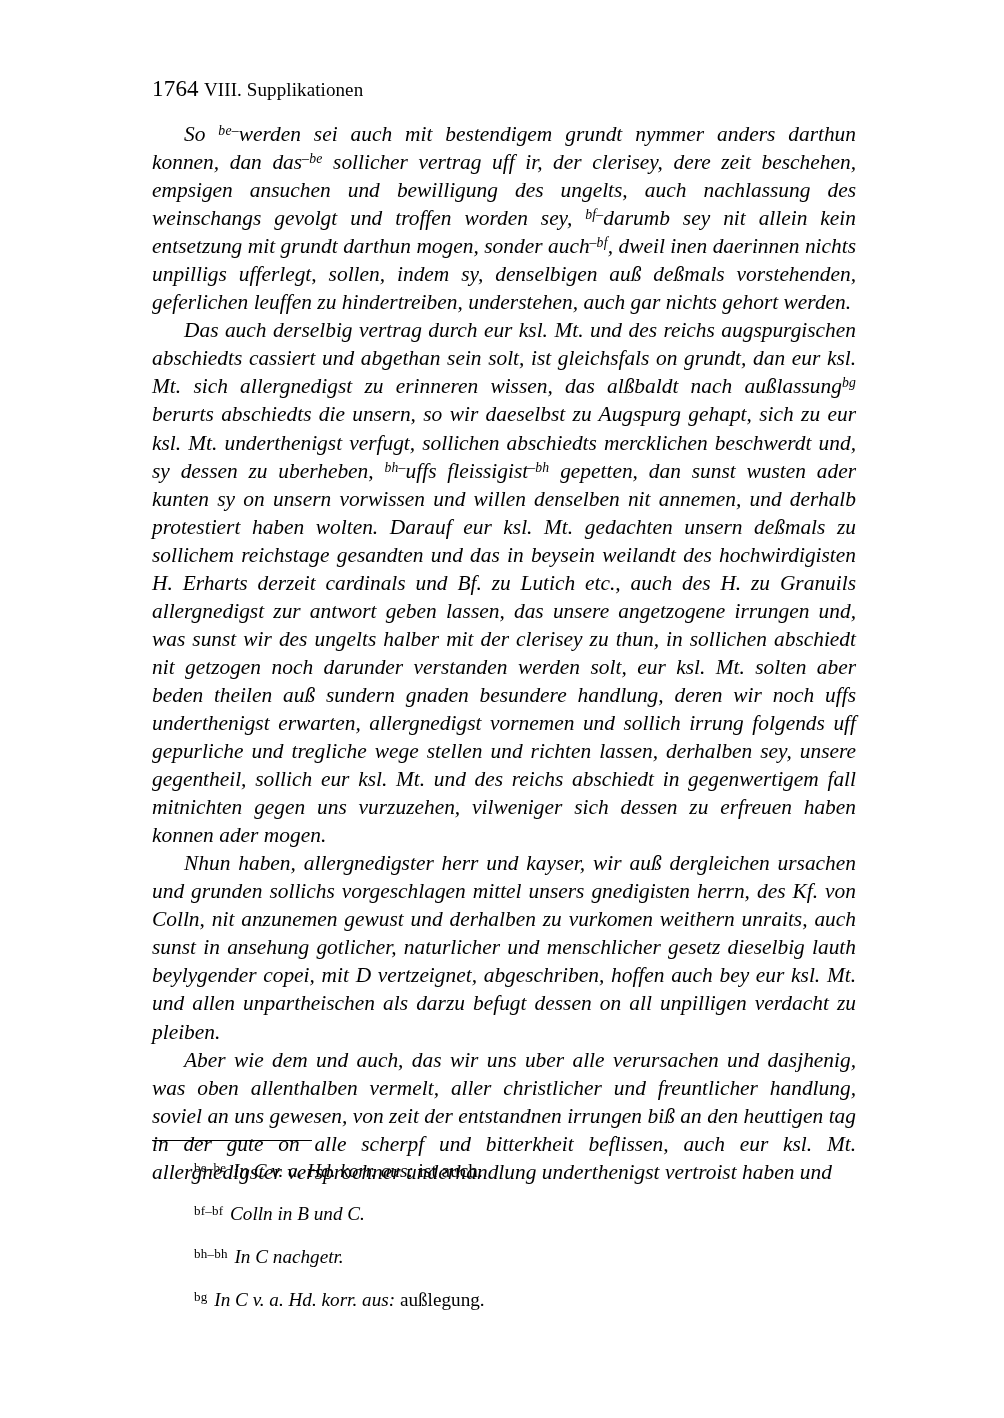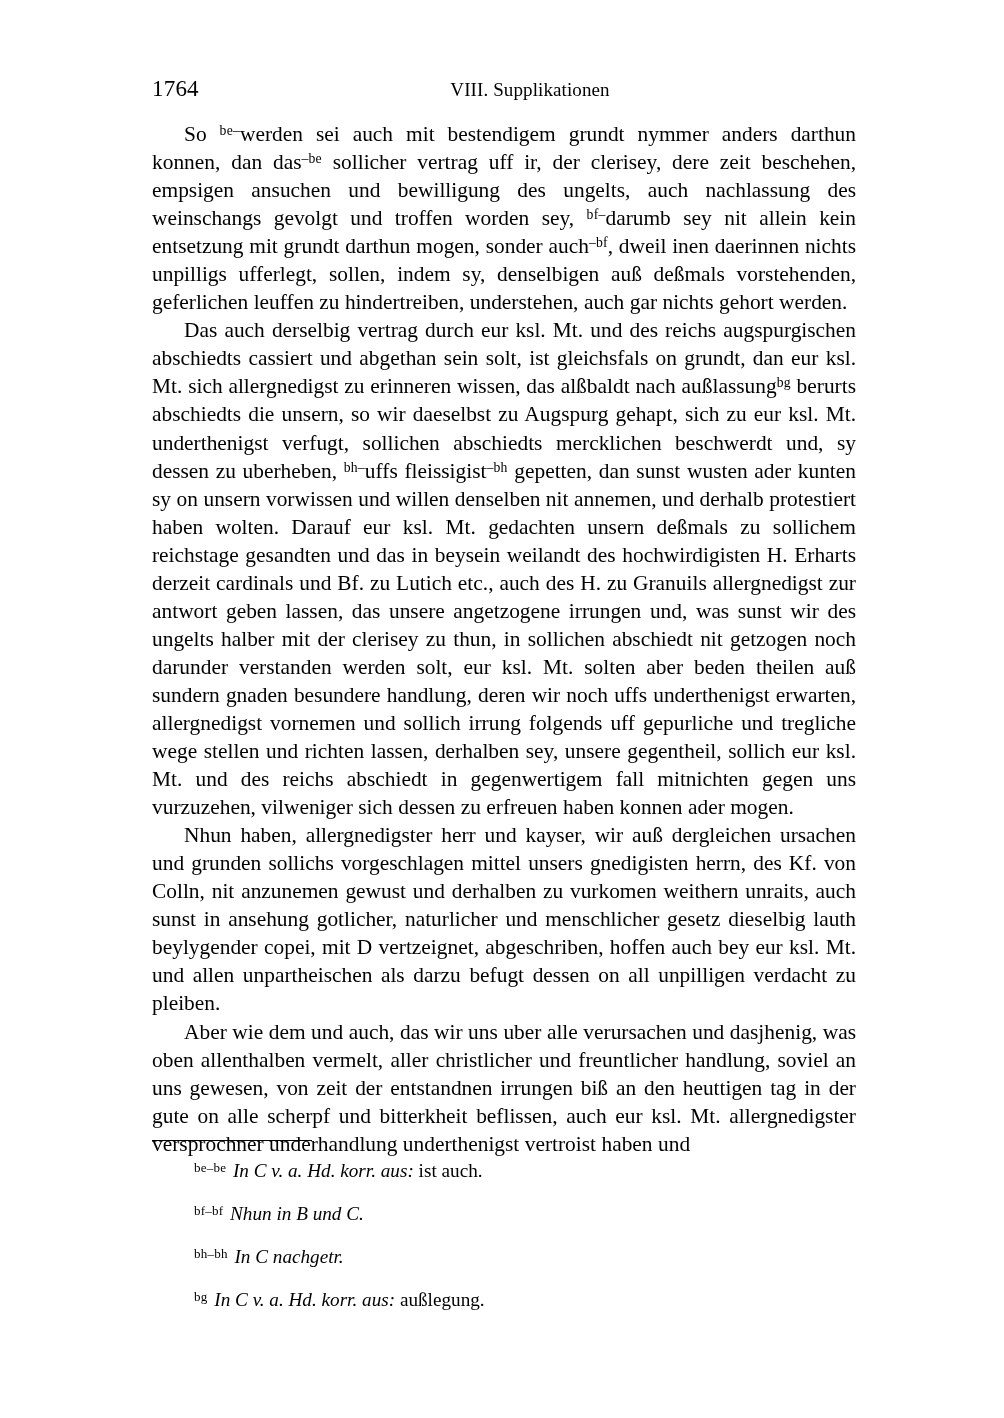--- a/index.html
+++ b/index.html
@@ -32,32 +32,32 @@
     top: 0;
     font-size: 23px;
     line-height: 26px;
     letter-spacing: 0.2px;
   }
   .head-title {
     position: absolute;
     left: 0;
     right: 0;
     top: 1px;
-    text-align: center;
     font-size: 19px;
     line-height: 26px;
     padding-left: 52px;
     letter-spacing: 0.1px;
   }
   
   .body-col {
     position: absolute;
     left: 152px;
     top: 120px;
     width: 704px;
+    font-style: italic;
   }
   p.para {
     margin: 0;
     text-align: justify;
     text-justify: inter-word;
     font-size: 21.4px;
     line-height: 28.05px;
     text-indent: 32px;
     hyphens: none;
     word-spacing: 0.1px;
@@ -117,19 +117,19 @@
       <p class="para" id="para-1">So <sup class="note">be–</sup>werden sei auch mit bestendigem grundt nymmer anders darthun konnen, dan das<sup class="note">–be</sup> sollicher vertrag uff ir, der clerisey, dere zeit beschehen, empsigen ansuchen und bewilligung des ungelts, auch nachlassung des weinschangs gevolgt und troffen worden sey, <sup class="note">bf–</sup>darumb sey nit allein kein entsetzung mit grundt darthun mogen, sonder auch<sup class="note">–bf</sup>, dweil inen daerinnen nichts unpilligs ufferlegt, sollen, indem sy, denselbigen auß deßmals vorstehenden, geferlichen leuffen zu hindertreiben, understehen, auch gar nichts gehort werden.</p>
       <p class="para" id="para-2">Das auch derselbig vertrag durch eur ksl. Mt. und des reichs augspurgischen abschiedts cassiert und abgethan sein solt, ist gleichsfals on grundt, dan eur ksl. Mt. sich allergnedigst zu erinneren wissen, das alßbaldt nach außlassung<sup class="note">bg</sup> berurts abschiedts die unsern, so wir daeselbst zu Augspurg gehapt, sich zu eur ksl. Mt. underthenigst verfugt, sollichen abschiedts mercklichen beschwerdt und, sy dessen zu uberheben, <sup class="note">bh–</sup>uffs fleissigist<sup class="note">–bh</sup> gepetten, dan sunst wusten ader kunten sy on unsern vorwissen und willen denselben nit annemen, und derhalb protestiert haben wolten. Darauf eur ksl. Mt. gedachten unsern deßmals zu sollichem reichstage gesandten und das in beysein weilandt des hochwirdigisten H. Erharts derzeit cardinals und Bf. zu Lutich etc., auch des H. zu Granuils allergnedigst zur antwort geben lassen, das unsere angetzogene irrungen und, was sunst wir des ungelts halber mit der clerisey zu thun, in sollichen abschiedt nit getzogen noch darunder verstanden werden solt, eur ksl. Mt. solten aber beden theilen auß sundern gnaden besundere handlung, deren wir noch uffs underthenigst erwarten, allergnedigst vornemen und sollich irrung folgends uff gepurliche und tregliche wege stellen und richten lassen, derhalben sey, unsere gegentheil, sollich eur ksl. Mt. und des reichs abschiedt in gegenwertigem fall mitnichten gegen uns vurzuzehen, vilweniger sich dessen zu erfreuen haben konnen ader mogen.</p>
       <p class="para" id="para-3">Nhun haben, allergnedigster herr und kayser, wir auß dergleichen ursachen und grunden sollichs vorgeschlagen mittel unsers gnedigisten herrn, des Kf. von Colln, nit anzunemen gewust und derhalben zu vurkomen weithern unraits, auch sunst in ansehung gotlicher, naturlicher und menschlicher gesetz dieselbig lauth beylygender copei, mit D vertzeignet, abgeschriben, hoffen auch bey eur ksl. Mt. und allen unpartheischen als darzu befugt dessen on all unpilligen verdacht zu pleiben.</p>
       <p class="para" id="para-4">Aber wie dem und auch, das wir uns uber alle verursachen und dasjhenig, was oben allenthalben vermelt, aller christlicher und freuntlicher handlung, soviel an uns gewesen, von zeit der entstandnen irrungen biß an den heuttigen tag in der gute on alle scherpf und bitterkheit beflissen, auch eur ksl. Mt. allergnedigster versprochner underhandlung underthenigst vertroist haben und</p>
     </div>
 
   <div class="footnotes">
     <div class="fn-rule"></div>
     <div id="fn-list">
         <p class="fn" id="footnote-be"><span class="fn-mark">be–be</span> <i>In C v. a. Hd. korr. aus:</i> ist auch.</p>
-        <p class="fn" id="footnote-bf"><span class="fn-mark">bf–bf</span> <i>Nhun in B und C.</i></p>
+        <p class="fn" id="footnote-bf"><span class="fn-mark">bf–bf</span> <i>Colln in B und C.</i></p>
         <p class="fn" id="footnote-bh"><span class="fn-mark">bh–bh</span> <i>In C nachgetr.</i></p>
         <p class="fn" id="footnote-bg"><span class="fn-mark">bg</span> <i>In C v. a. Hd. korr. aus:</i> außlegung.</p>
       </div>
   </div>
 
 </div>
 
 </body></html>

